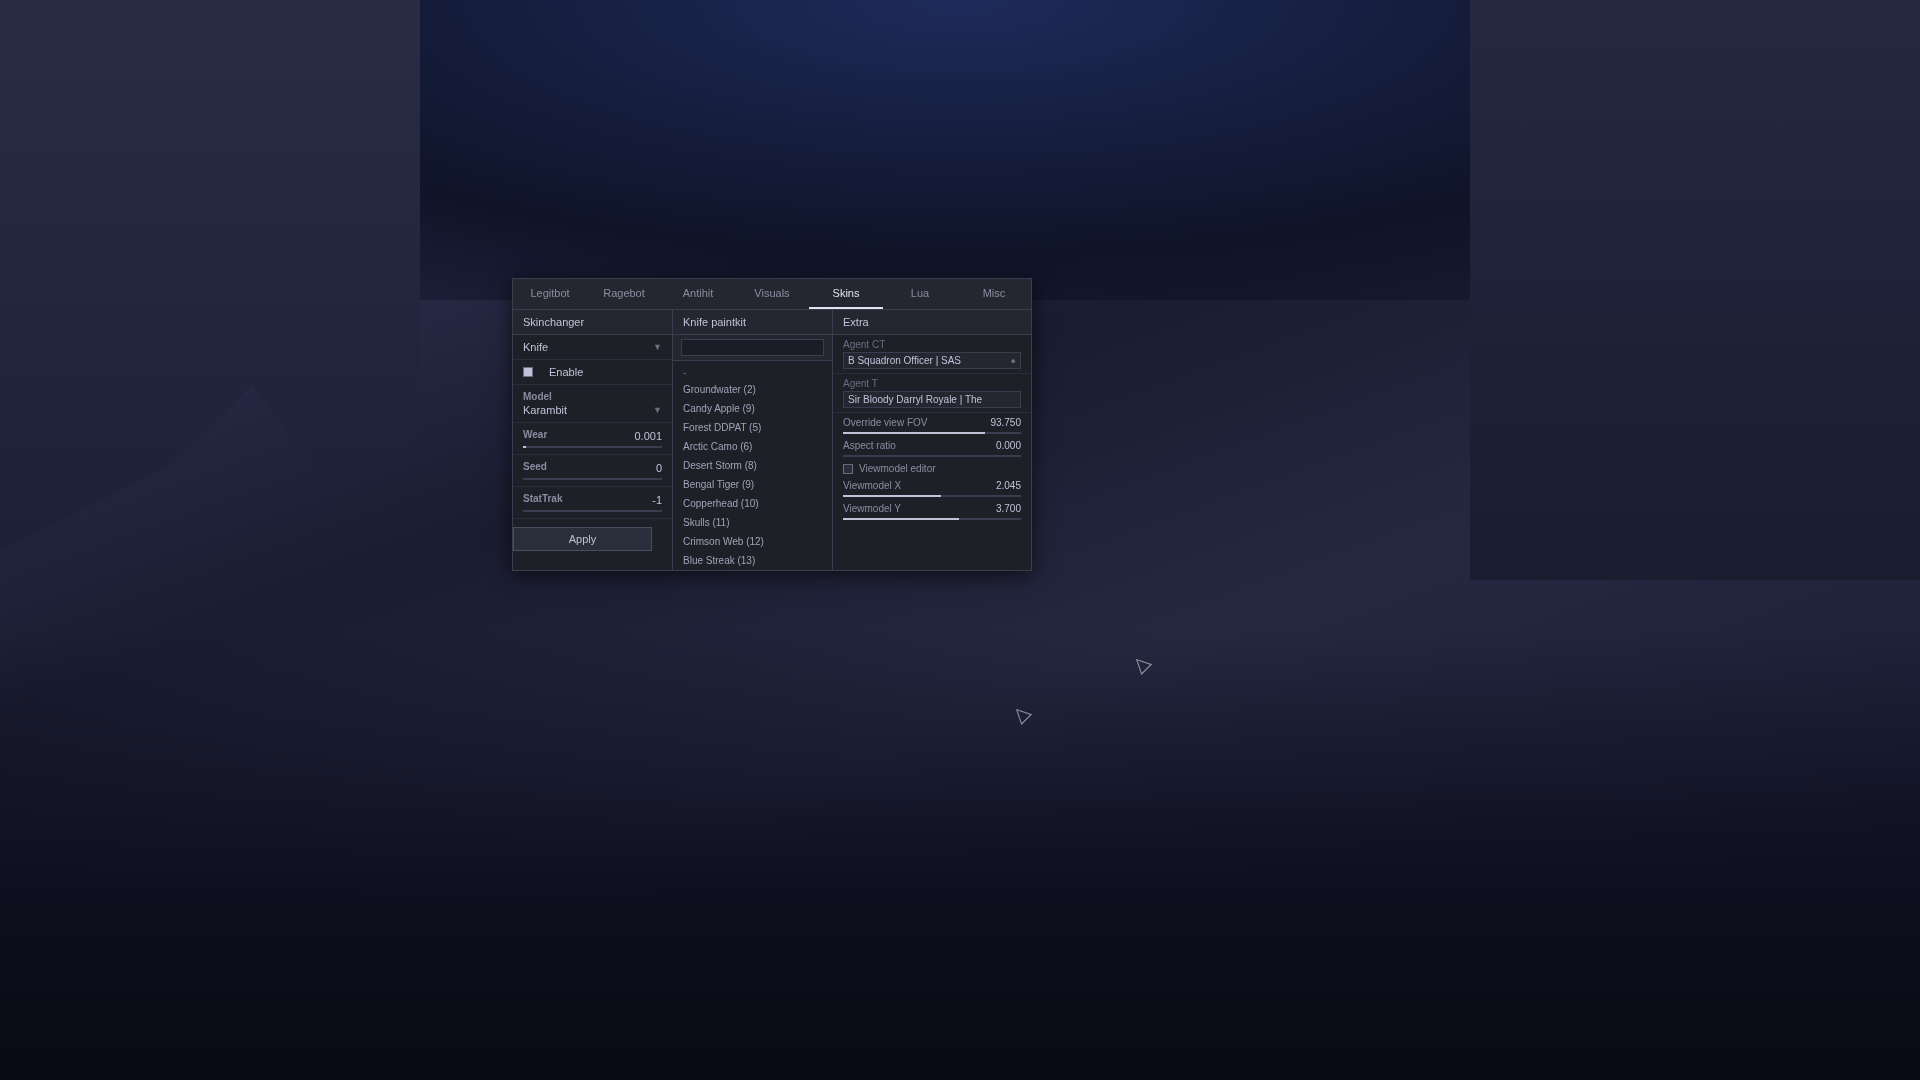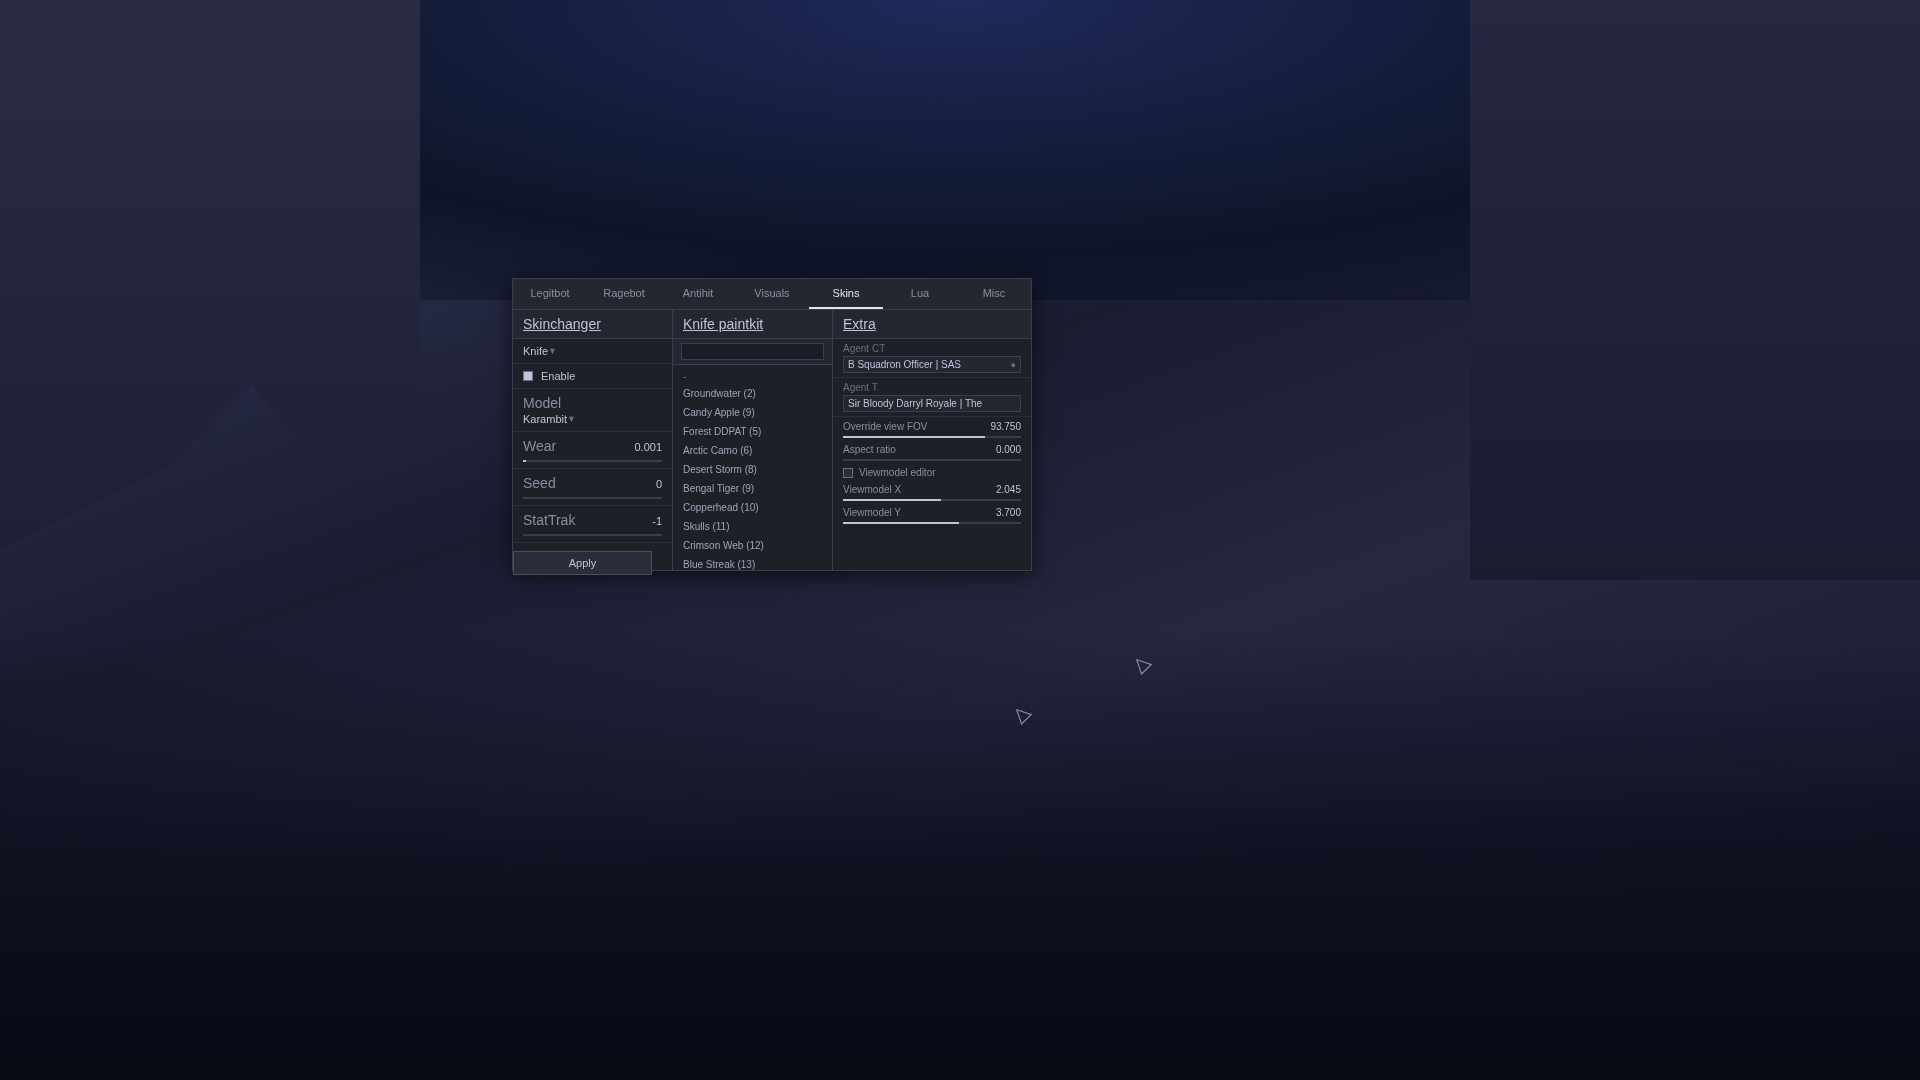--- a/index.html
+++ b/index.html
@@ -98,65 +98,65 @@
     
     .col-left {
       width: 160px;
       background: #1e2028;
       border-right: 1px solid #3a3d50;
       padding: 0;
     }
 
     .col-header {
       padding: 6px 10px;
-      font-size: 14px;
+      font-size: 11px;
       color: #c0c3d8;
       background: #252730;
       border-bottom: 1px solid #3a3d50;
-      text-decoration: underline;
     }
 
     .field-group {
       padding: 6px 10px;
       border-bottom: 1px solid #2a2d3a;
     }
 
     .field-label {
       color: #8a8da0;
-      font-size: 14px;
+      font-size: 10px;
       margin-bottom: 2px;
+      font-weight: bold;
     }
 
     .field-value {
       color: #c0c3d8;
       font-size: 11px;
     }
 
     .field-row {
       display: flex;
       align-items: center;
-      gap: 8px;
+      gap: 16px;
     }
 
     .checkbox {
       width: 10px; height: 10px;
       border: 1px solid #6a6d80;
       background: #2a2d3a;
       display: inline-block;
       flex-shrink: 0;
     }
 
     .checkbox.checked {
       background: #c0c3d8;
     }
 
     .dropdown-row {
       display: flex;
       align-items: center;
-      justify-content: flex-start;
+      justify-content: space-between;
     }
 
     .dropdown-arrow {
       color: #6a6d80;
       font-size: 9px;
     }
 
     .slider-track {
       width: 100%;
       height: 2px;

